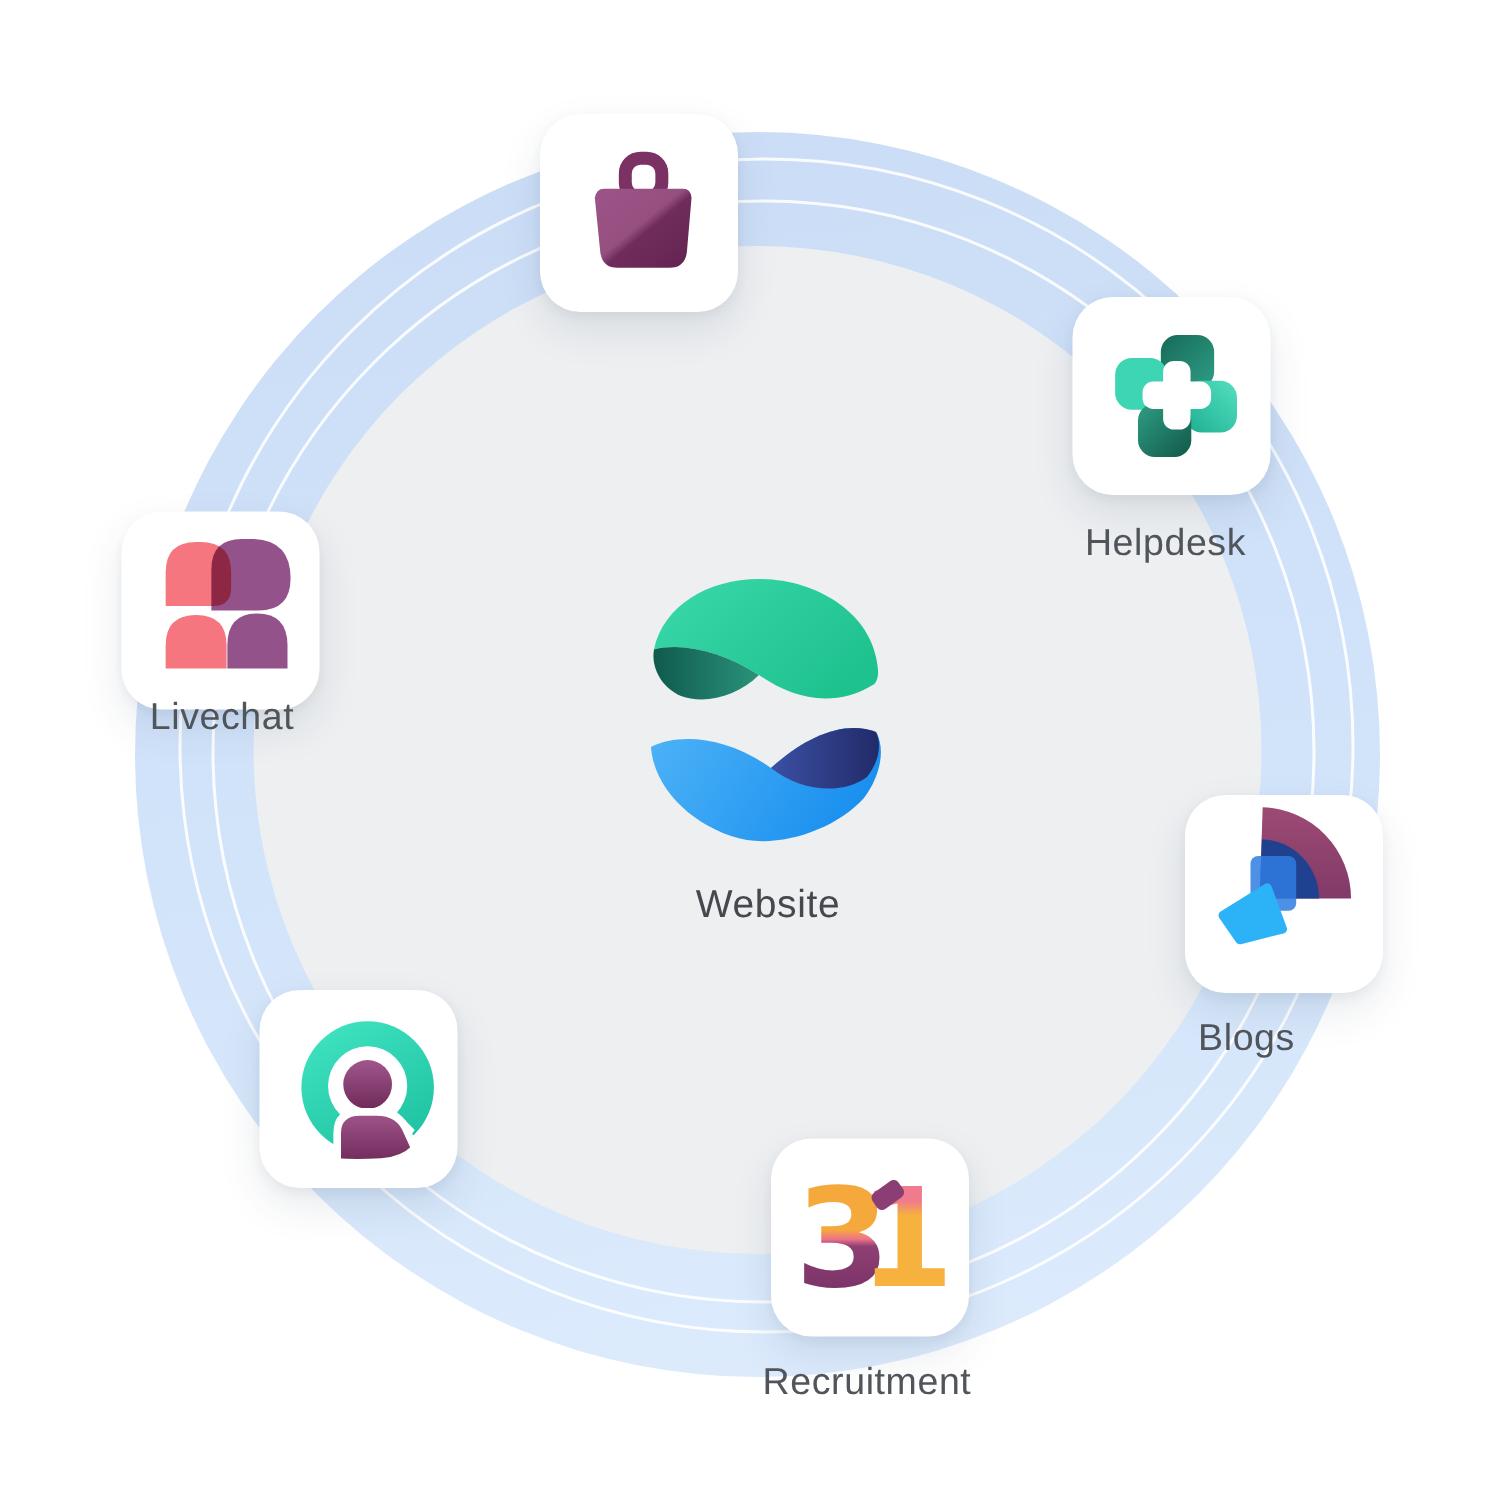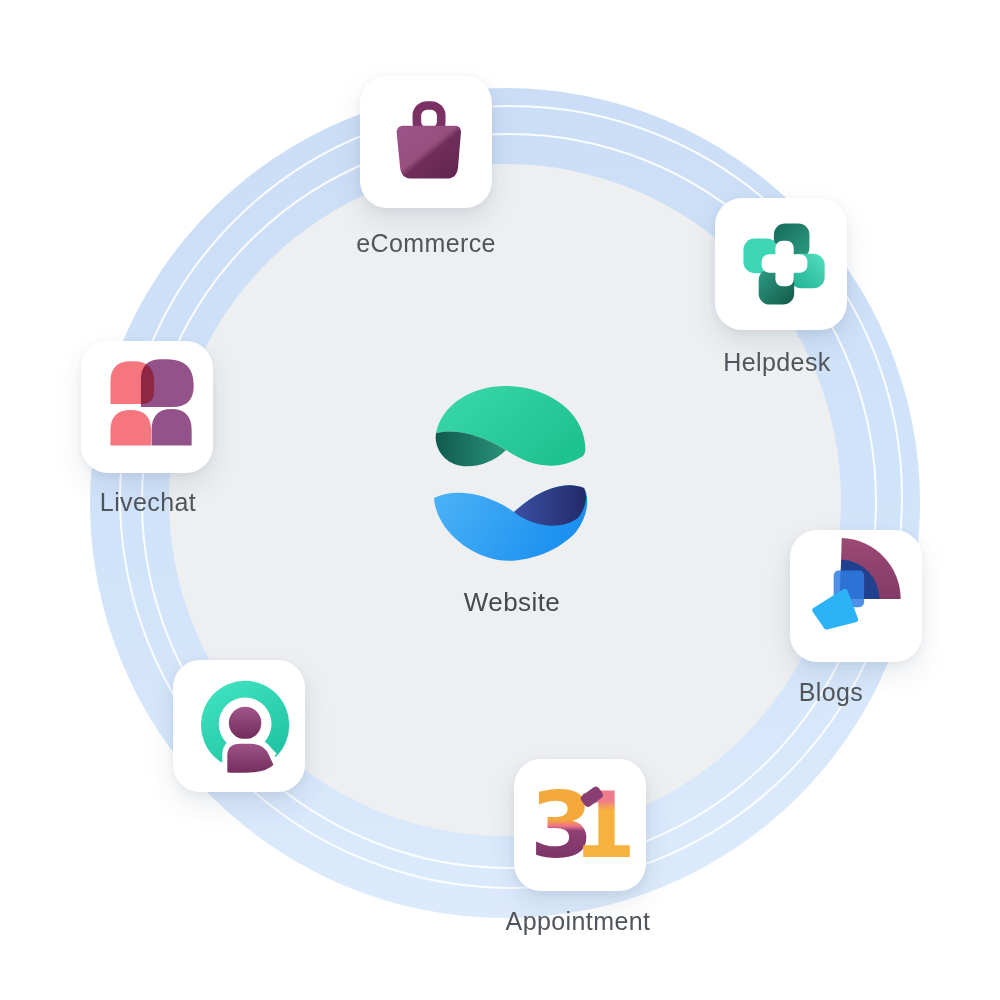--- a/index.html
+++ b/index.html
@@ -24,21 +24,21 @@
   .card svg{width:132px;height:132px;display:block;}
   .app-label{
     position:absolute;transform:translateX(-50%);z-index:10;
     font-size:25px;letter-spacing:.4px;color:#50555b;white-space:nowrap;
   }
   #card-ecommerce{left:360px;top:76px;}   #label-ecommerce{left:426px;top:229px;}
   #card-helpdesk{left:715px;top:198px;}   #label-helpdesk{left:777px;top:348px;text-align:right;}
   #card-blogs{left:790px;top:530px;}      #label-blogs{left:831px;top:678px;}
   #card-appointment{left:514px;top:759px;}#label-appointment{left:578px;top:907px;}
   #card-recruitment{left:173px;top:660px;}#label-recruitment{left:238px;top:806px;}
-  #card-livechat{left:81px;top:341px;}    #label-livechat{left:148px;top:488px;}
+  #card-livechat{left:81px;top:341px;}    #label-livechat{left:148px;top:464px;}
   .center-logo{position:absolute;left:424px;top:384px;width:170px;height:182px;z-index:5;}
   #label-website{left:512px;top:587px;font-size:26px;color:#45494e;text-align:center;}
 </style>
 </head>
 <body>
 
 <div class="stage">
 
   <div class="circle ring-band"></div>
   <div class="circle ring-line ring-line1"></div>
@@ -78,21 +78,20 @@
           <stop offset="0" stop-color="#9d538a"></stop>
             <stop offset="0.46" stop-color="#96507f"></stop>
           <stop offset="0.54" stop-color="#702d5c"></stop>
             <stop offset="1" stop-color="#622350"></stop>
         </linearGradient>
       </defs>
       <rect x="56" y="29" width="24" height="26" rx="10" fill="none" stroke="#7b3164" stroke-width="8.5"></rect>
       <path d="M 36 55 Q 37 49 42 49 L 94 49 Q 99 49 99.5 55 L 96.5 90 Q 95.5 101 85 101 L 51 101 Q 40.5 101 39.5 90 Z" fill="url(#ec-body)"></path>
     </svg>
   </div>
-  <div class="app-label" id="label-ecommerce">eCommerce</div>
 
   <div class="card" id="card-helpdesk">
     <svg viewBox="0 0 130 130">
       <defs>
         <linearGradient id="hd-dark1" x1="0" y1="0" x2="1" y2="1">
           <stop offset="0" stop-color="#156a58"></stop>
             <stop offset="1" stop-color="#2f9e84"></stop>
         </linearGradient>
         <linearGradient id="hd-dark2" x1="0" y1="0" x2="1" y2="1">
           <stop offset="0" stop-color="#2f9e84"></stop>
@@ -144,21 +143,21 @@
             <stop offset="0.16" stop-color="#ef7b8d"></stop>
           <stop offset="0.30" stop-color="#f6b13e"></stop>
             <stop offset="1" stop-color="#f6b13e"></stop>
         </linearGradient>
       </defs>
       <text x="47" y="97" text-anchor="middle" font-family="DejaVu Sans, sans-serif" font-size="90" font-weight="bold" fill="url(#ap-g3)">3</text>
       <text x="89" y="97" text-anchor="middle" font-family="DejaVu Sans, sans-serif" font-size="90" font-weight="bold" fill="url(#ap-g1)">1</text>
       <rect x="66" y="31" width="21" height="13" rx="4" transform="rotate(-36 76 37)" fill="#8a3e74"></rect>
     </svg>
   </div>
-  <div class="app-label" id="label-appointment">Appointment</div>
+  <div class="app-label" id="label-appointment">Recruitment</div>
 
   <div class="card" id="card-recruitment">
     <svg viewBox="0 0 130 130">
       <defs>
         <linearGradient id="rc-teal" x1="0.2" y1="0" x2="0.8" y2="1">
           <stop offset="0" stop-color="#3fe3c0"></stop>
             <stop offset="1" stop-color="#1dc0a0"></stop>
         </linearGradient>
         <linearGradient id="rc-purple" x1="0" y1="0" x2="0" y2="1">
           <stop offset="0" stop-color="#a1568b"></stop>

